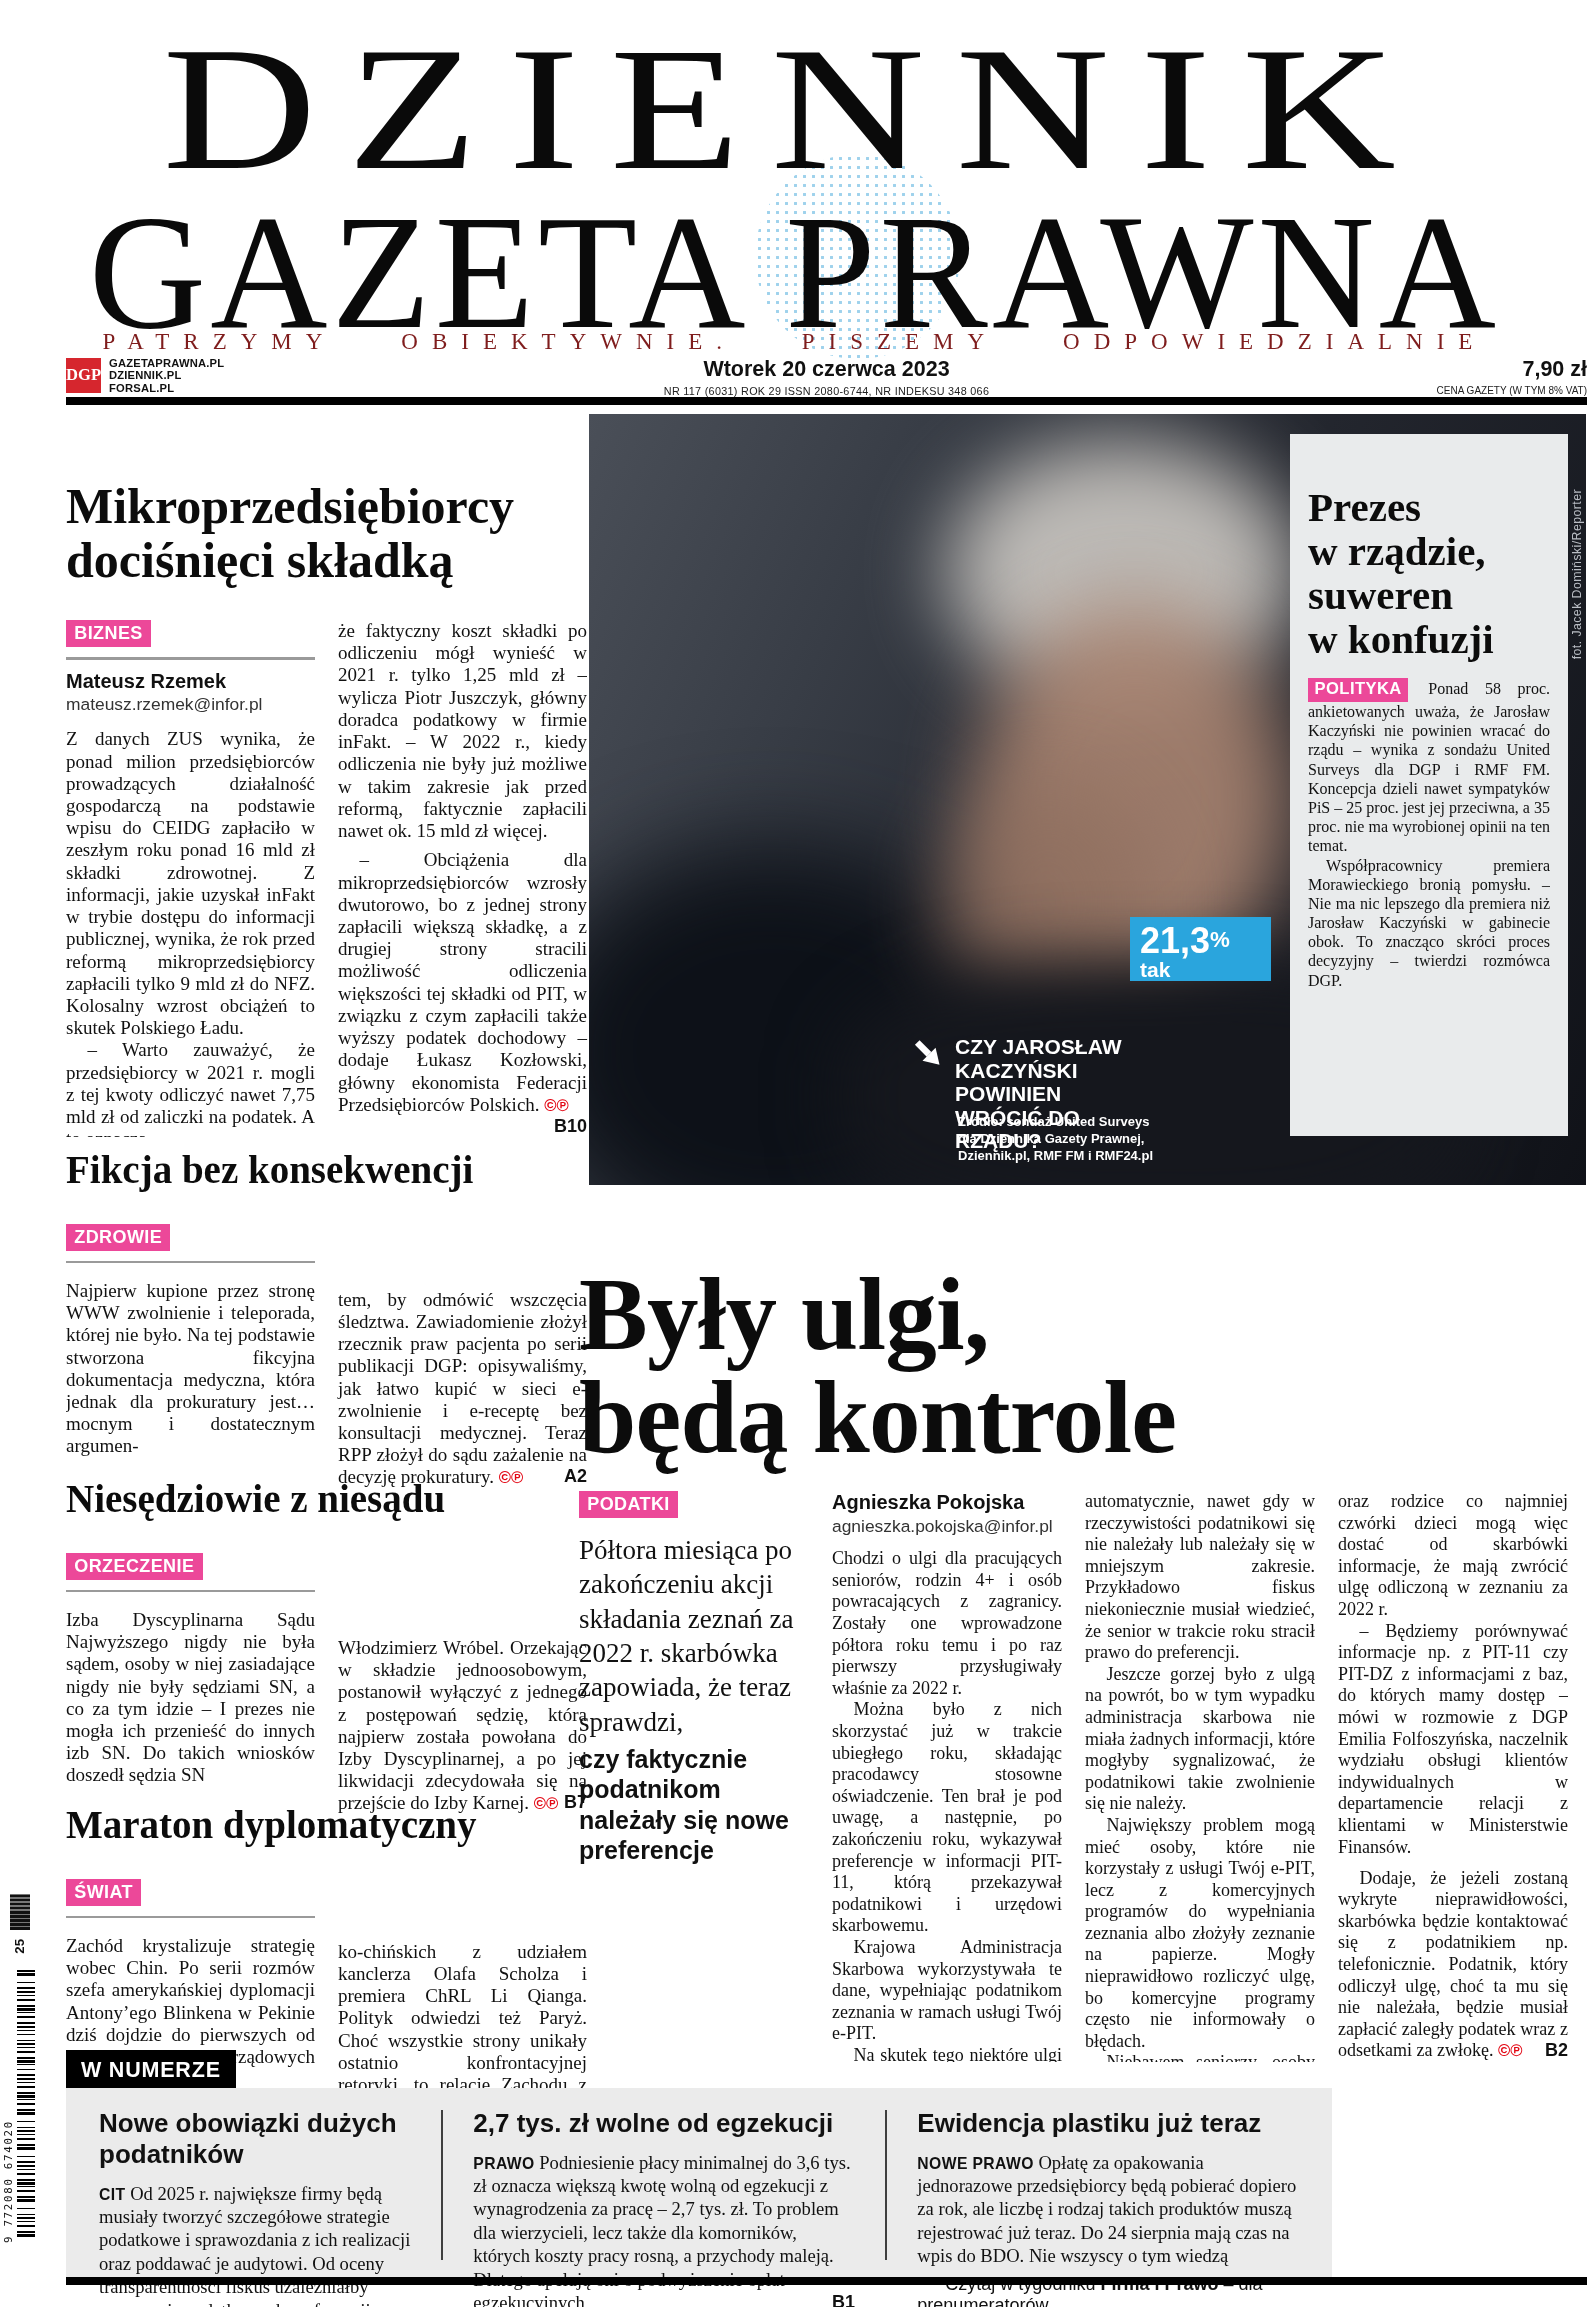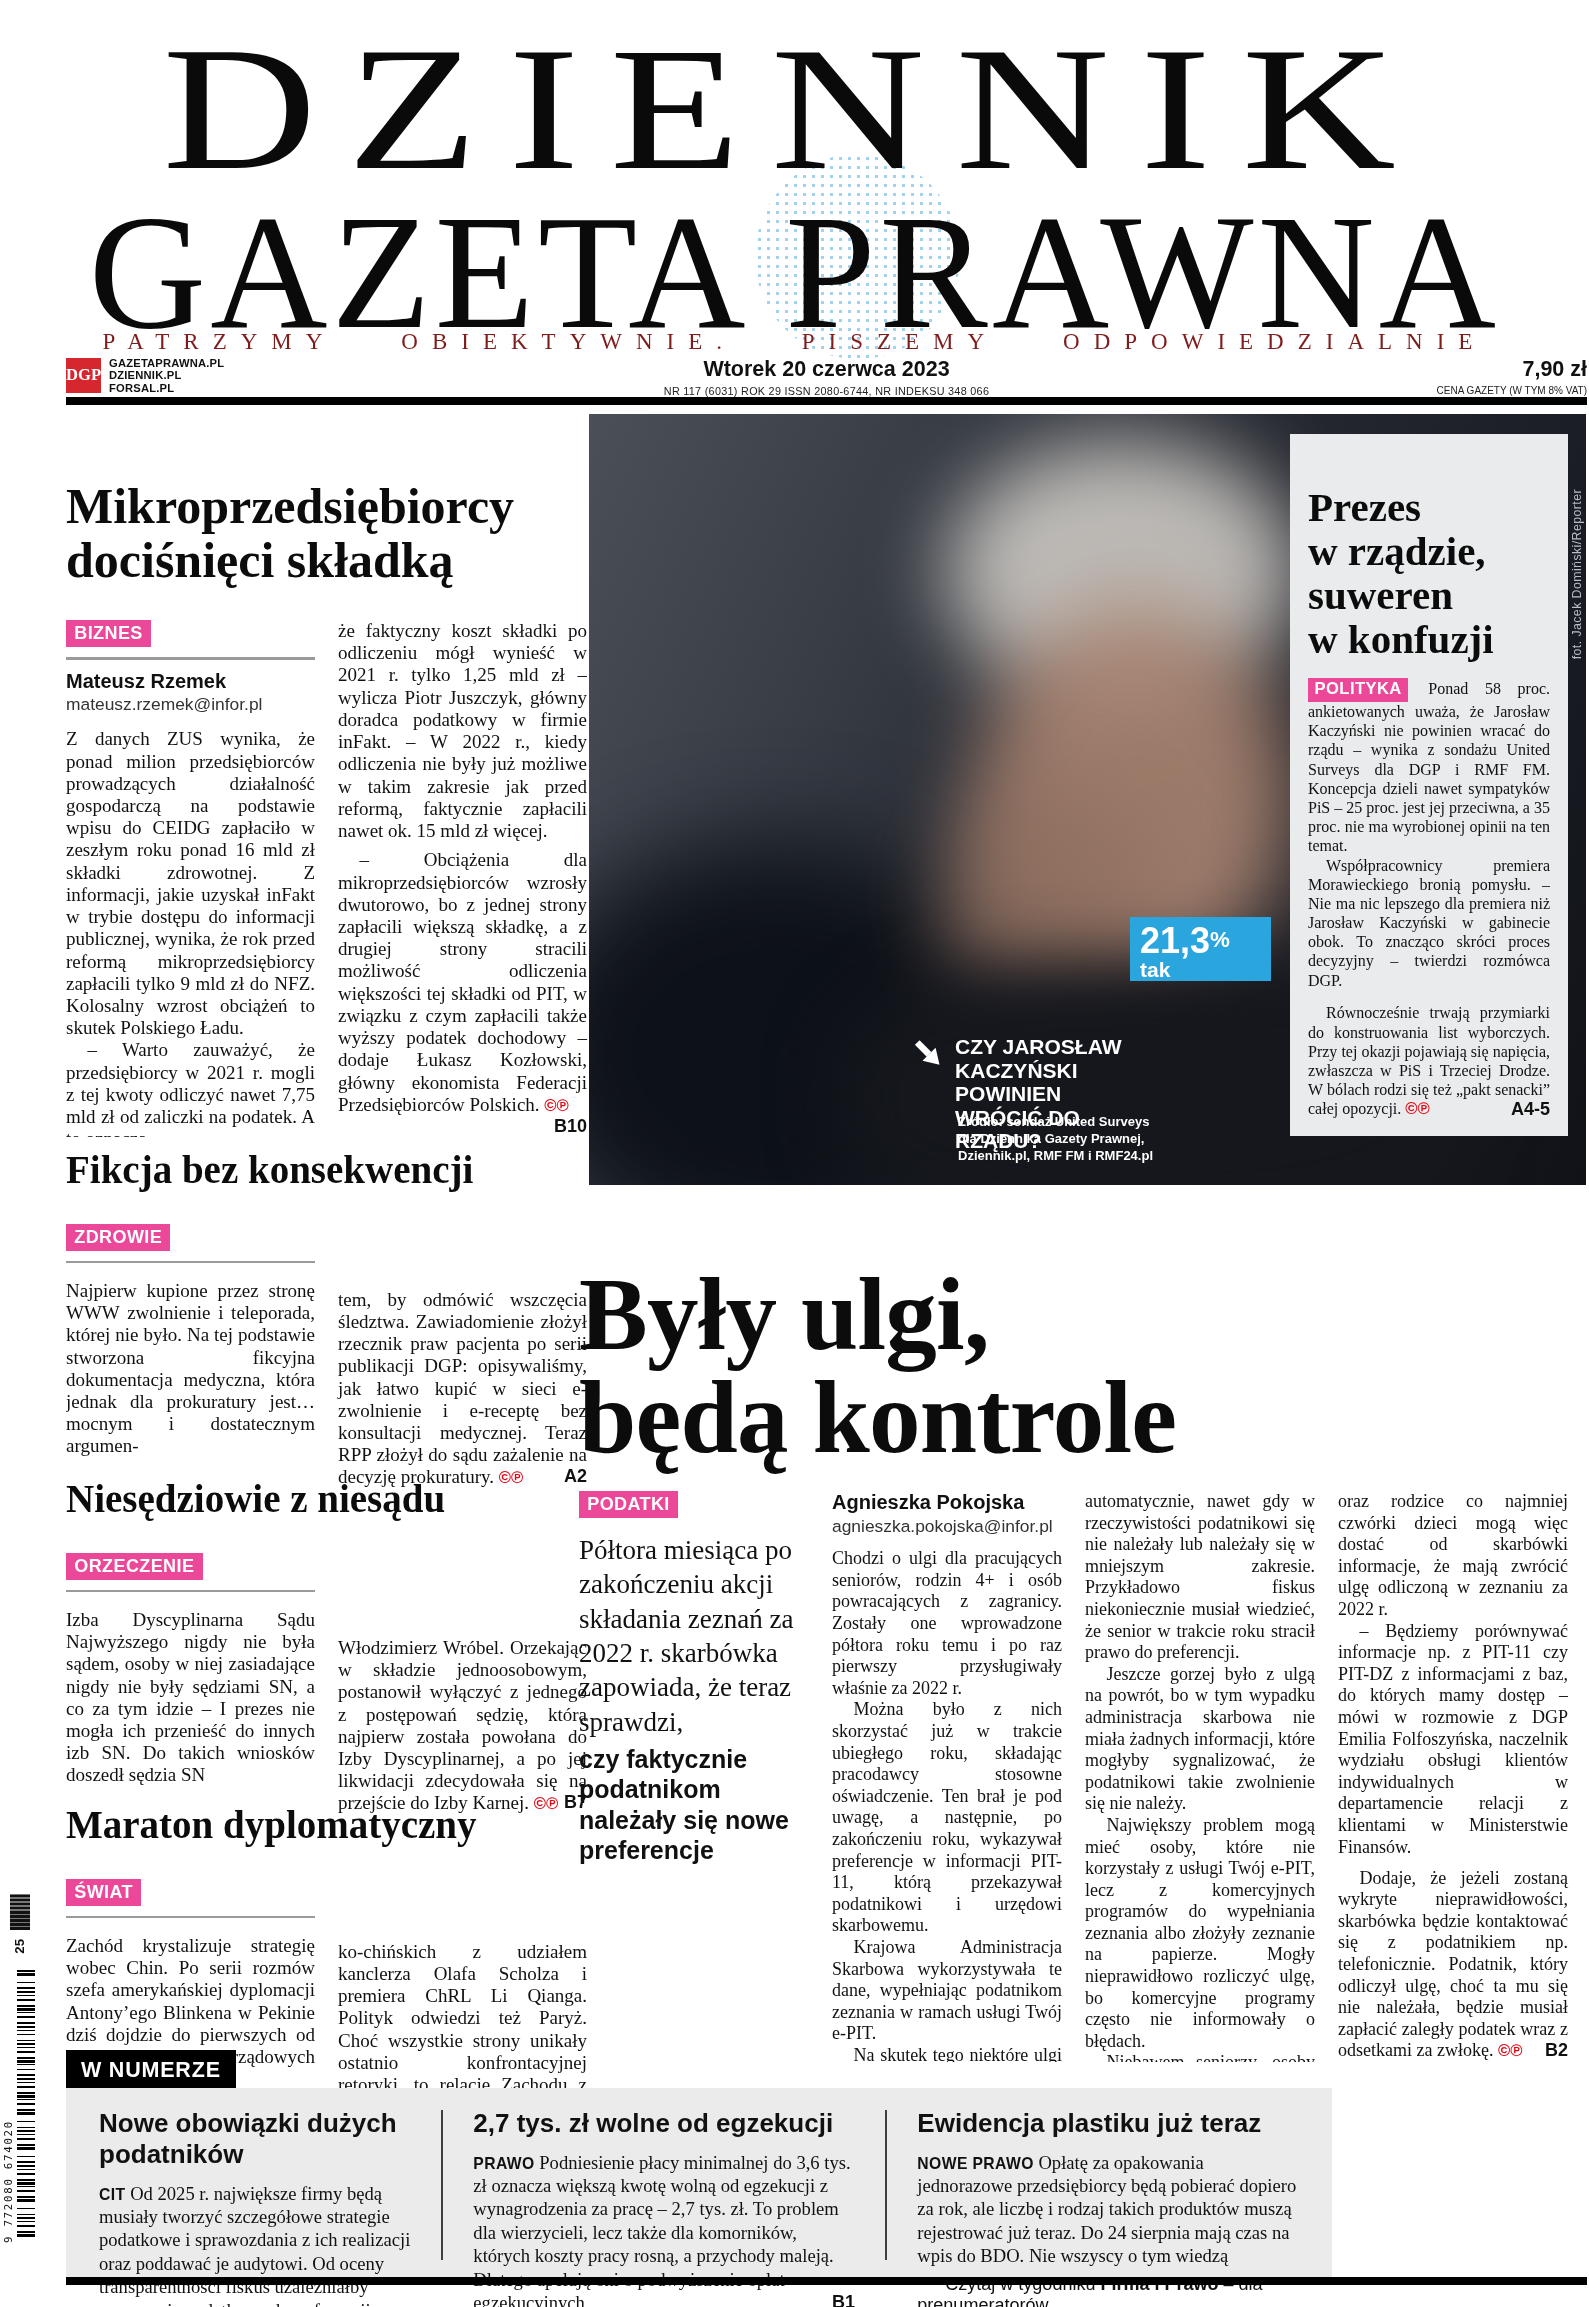--- a/index.html
+++ b/index.html
@@ -285,25 +285,20 @@
 
   <aside class="panel">
     <h2 class="hl hl-panel">Prezes
 w rządzie,
 suweren
 w konfuzji</h2>
     <div class="panel-text grow">
       <p><span class="tag">POLITYKA</span> <span>Ponad 58 proc. ankietowanych uważa, że Jarosław Kaczyński nie powinien wracać do rządu – wynika z sondażu United Surveys dla DGP i RMF FM. Koncepcja dzieli nawet sympatyków PiS – 25 proc. jest jej przeciwna, a 35 proc. nie ma wyrobionej opinii na ten temat.</span></p>
       <p>Współpracownicy premiera Morawieckiego bronią pomysłu. – Nie ma nic lepszego dla premiera niż Jarosław Kaczyński w gabinecie obok. To znacząco skróci proces decyzyjny – twierdzi rozmówca DGP.</p>
     </div>
-    <div class="p-end">
-      <span>Równocześnie trwają przymiarki do konstruowania list wyborczych. Przy tej okazji pojawiają się napięcia, zwłaszcza w PiS i Trzeciej Drodze. W bólach rodzi się też „pakt senacki” całej opozycji.</span>
-      <span class="mark">©℗</span>
-      <span class="pgref">A4-5</span>
-    </div>
   </aside>
 </figure>
 
 <section class="abs ulgi">
   <h1 class="hl hl-hero">Były ulgi,
 będą kontrole</h1>
   <div class="ulgi-cols">
     <div class="ucol">
       <div><span class="tag">PODATKI</span></div>
       <div class="standfirst">Półtora miesiąca po zakończeniu akcji składania zeznań za 2022 r. skarbówka zapowiada, że teraz sprawdzi,</div>

